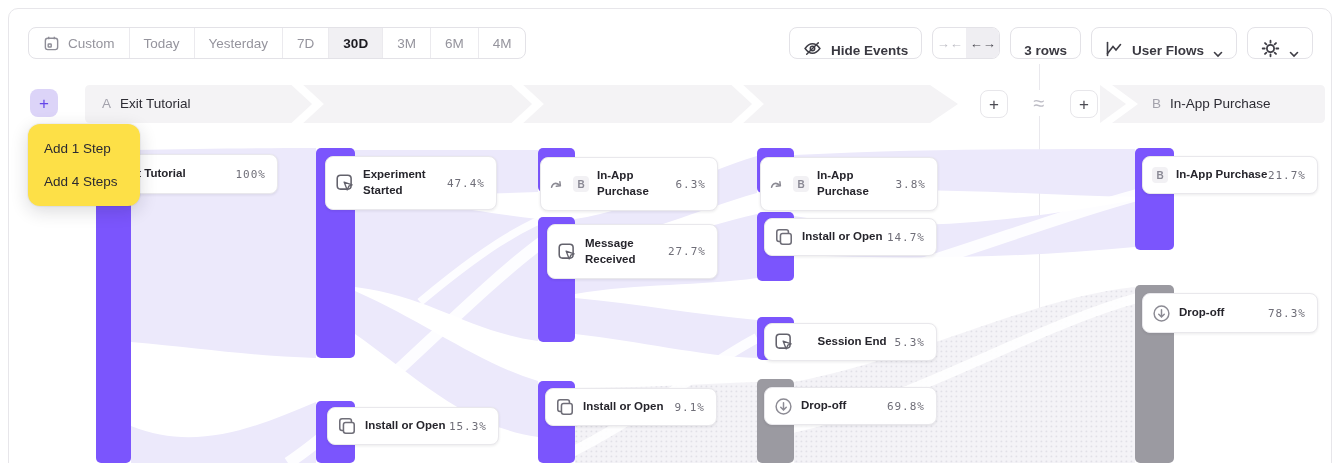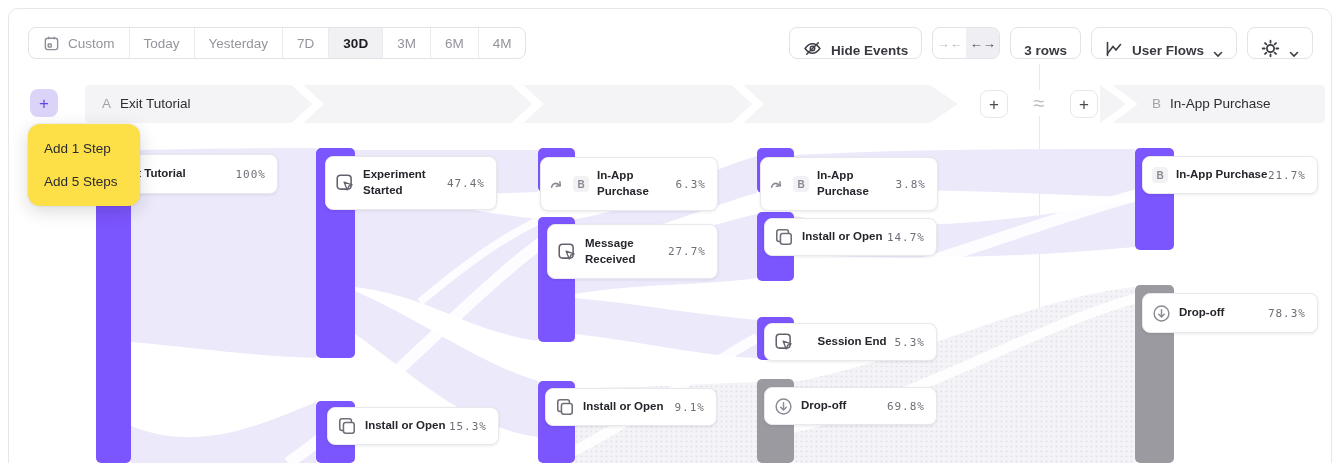--- a/index.html
+++ b/index.html
@@ -326,14 +326,14 @@
         <svg width="10" height="7" viewBox="0 0 10 7" fill="none" stroke="#3e3d45" stroke-width="1.6" stroke-linecap="round">
             <path d="M1.5 1.5 L5 5 L8.5 1.5"></path>
           </svg>
       </span>
     </div>
   </div>
 </div>
 
 <div class="menu" id="menu">
     <div class="menu-item">Add 1 Step</div>
-    <div class="menu-item">Add 5 Steps</div>
+    <div class="menu-item">Add 4 Steps</div>
   </div>
 
 </body></html>

